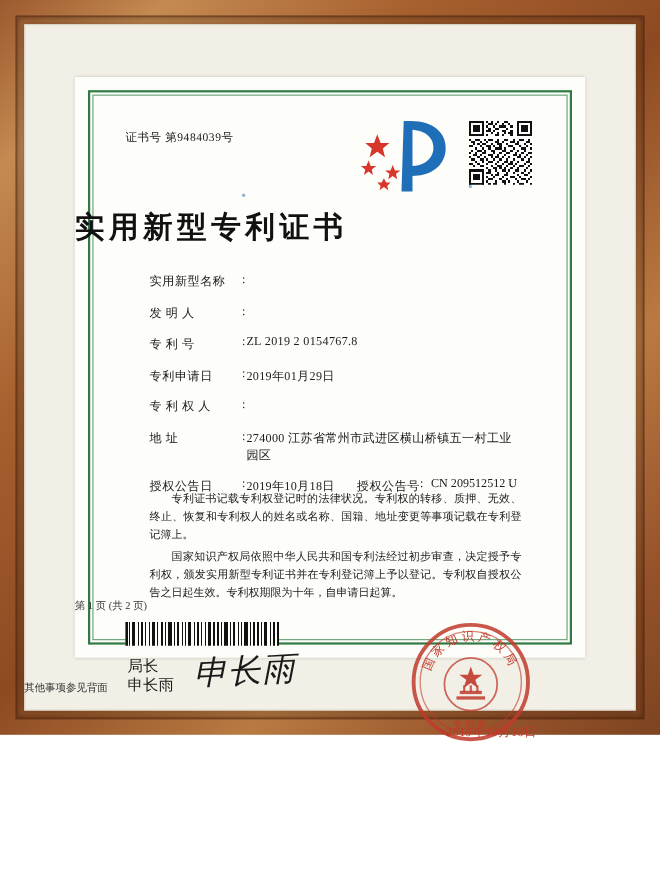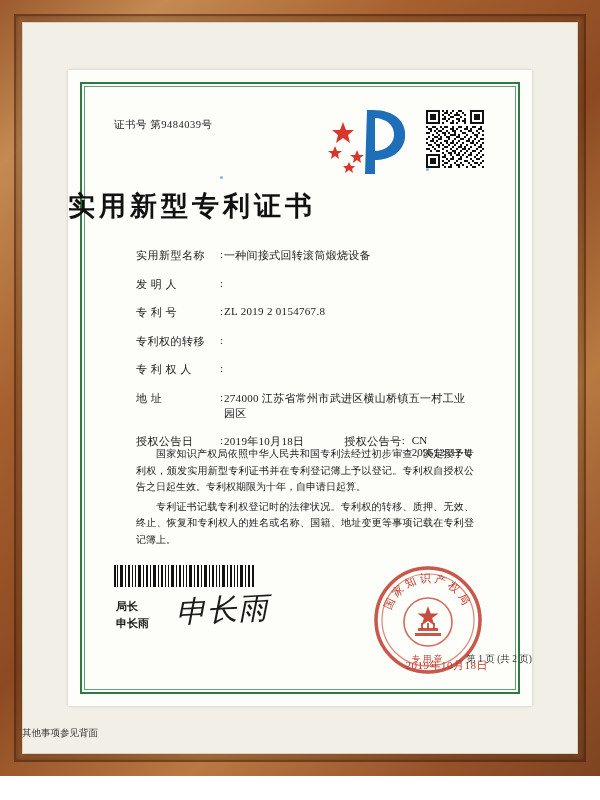--- a/index.html
+++ b/index.html
@@ -10,21 +10,21 @@
   body {
     width: 600px;
     height: 800px;
     font-family: "Liberation Serif", "DejaVu Serif", serif;
     overflow: hidden;
   }
   
   #frame {
     position: absolute;
     left: 0; top: 0;
-    width: 600px; height: 776px;
+    width: 600px; height: 668px;
     background: linear-gradient(135deg, #9c5a2e 0%, #c58a52 12%, #a6602f 30%, #8d4a22 50%, #b97a42 70%, #95522a 88%, #7d4420 100%);
     box-sizing: border-box;
     padding: 18px;
   }
   #frame-inner-bevel {
     position: absolute;
     left: 14px; top: 14px; right: 14px; bottom: 14px;
     border: 2px solid rgba(60,25,8,0.55);
     box-shadow: inset 0 0 6px rgba(0,0,0,0.45);
     pointer-events: none;
@@ -101,21 +101,21 @@
     flex: none;
     letter-spacing: 0.5px;
   }
   .field-sep { width: 4px; flex: none; }
   .field-value {
     flex: 1;
     letter-spacing: 0.3px;
   }
   .field-row.dual .field-value { flex: none; }
   .field-label2 {
-    margin-left: 40px;
+    margin-left: 20px;
     flex: none;
     letter-spacing: 0.5px;
   }
   .field-value2 {
     margin-left: 6px;
     flex: 1;
   }
   
   #paras {
     position: absolute;
@@ -132,24 +132,23 @@
   
   #barcode {
     position: absolute;
     left: 46px; top: 495px;
     width: 140px; height: 22px;
   }
   
   #sig-block {
     position: absolute;
     left: 48px; top: 528px;
-    font-size: 11px;
+    font-size: 14px;
     color: #1a1a1a;
     line-height: 17px;
-    font-weight: bold;
   }
   #handwriting {
     position: absolute;
     left: 108px; top: 520px;
     font-size: 30px;
     font-family: "DejaVu Serif", serif;
     font-style: italic;
     color: #1a1a1a;
     letter-spacing: 1px;
     transform: rotate(-3deg);
@@ -164,21 +163,21 @@
     position: absolute;
     right: 44px; top: 588px;
     font-size: 11px;
     color: #c0392b;
     letter-spacing: 0.5px;
   }
   
   #page-num {
     position: absolute;
     left: 0; right: 0; bottom: 40px;
-    text-align: right;
+    text-align: left;
     font-size: 9.5px;
     color: #333;
   }
   #back-note {
     position: absolute;
     left: 0; right: 0; bottom: -2px;
     text-align: center;
     font-size: 9.5px;
     color: #333;
   }
@@ -427,34 +426,34 @@
           </g>
         </svg>
       </div>
 
       <div id="title">实用新型专利证书</div>
 
       <div id="fields">
         <div class="field-row">
           <span class="field-label">实用新型名称</span>
           <span class="field-sep">:</span>
-          <span class="field-value">一种间接式回转滚筒煅烧设备</span>
         </div>
         <div class="field-row">
           <span class="field-label">发 明 人</span>
           <span class="field-sep">:</span>
         </div>
         <div class="field-row">
           <span class="field-label">专 利 号</span>
           <span class="field-sep">:</span>
           <span class="field-value">ZL 2019 2 0154767.8</span>
         </div>
         <div class="field-row">
-          <span class="field-label">专利权的转移</span>
-          <span class="field-sep">:</span>
+          <span class="field-label">专利申请日</span>
+          <span class="field-sep">:</span>
+          <span class="field-value">2019年01月29日</span>
         </div>
         <div class="field-row">
           <span class="field-label">专 利 权 人</span>
           <span class="field-sep">:</span>
         </div>
         <div class="field-row">
           <span class="field-label">地        址</span>
           <span class="field-sep">:</span>
           <span class="field-value">274000  江苏省常州市武进区横山桥镇五一村工业园区</span>
         </div>
@@ -462,22 +461,22 @@
           <span class="field-label">授权公告日</span>
           <span class="field-sep">:</span>
           <span class="field-value">2019年10月18日</span>
           <span class="field-label2">授权公告号</span>
           <span class="field-sep">:</span>
           <span class="field-value2">CN 209512512 U</span>
         </div>
       </div>
 
       <div id="paras">
+        <p>专利证书记载专利权登记时的法律状况。专利权的转移、质押、无效、终止、恢复和专利权人的姓名或名称、国籍、地址变更等事项记载在专利登记簿上。</p>
         <p>国家知识产权局依照中华人民共和国专利法经过初步审查，决定授予专利权，颁发实用新型专利证书并在专利登记簿上予以登记。专利权自授权公告之日起生效。专利权期限为十年，自申请日起算。</p>
-        <p>专利证书记载专利权登记时的法律状况。专利权的转移、质押、无效、终止、恢复和专利权人的姓名或名称、国籍、地址变更等事项记载在专利登记簿上。</p>
       </div>
 
       <div id="barcode">
         <svg width="140" height="22" viewBox="0 0 140 22" shape-rendering="crispEdges">
           <rect width="140" height="22" fill="#fdfdf9"></rect>
           <g fill="#111">
             <rect x="0" y="0" width="2" height="22"></rect>
               <rect x="3" y="0" width="1" height="22"></rect>
             <rect x="6" y="0" width="3" height="22"></rect>
               <rect x="11" y="0" width="1" height="22"></rect>

